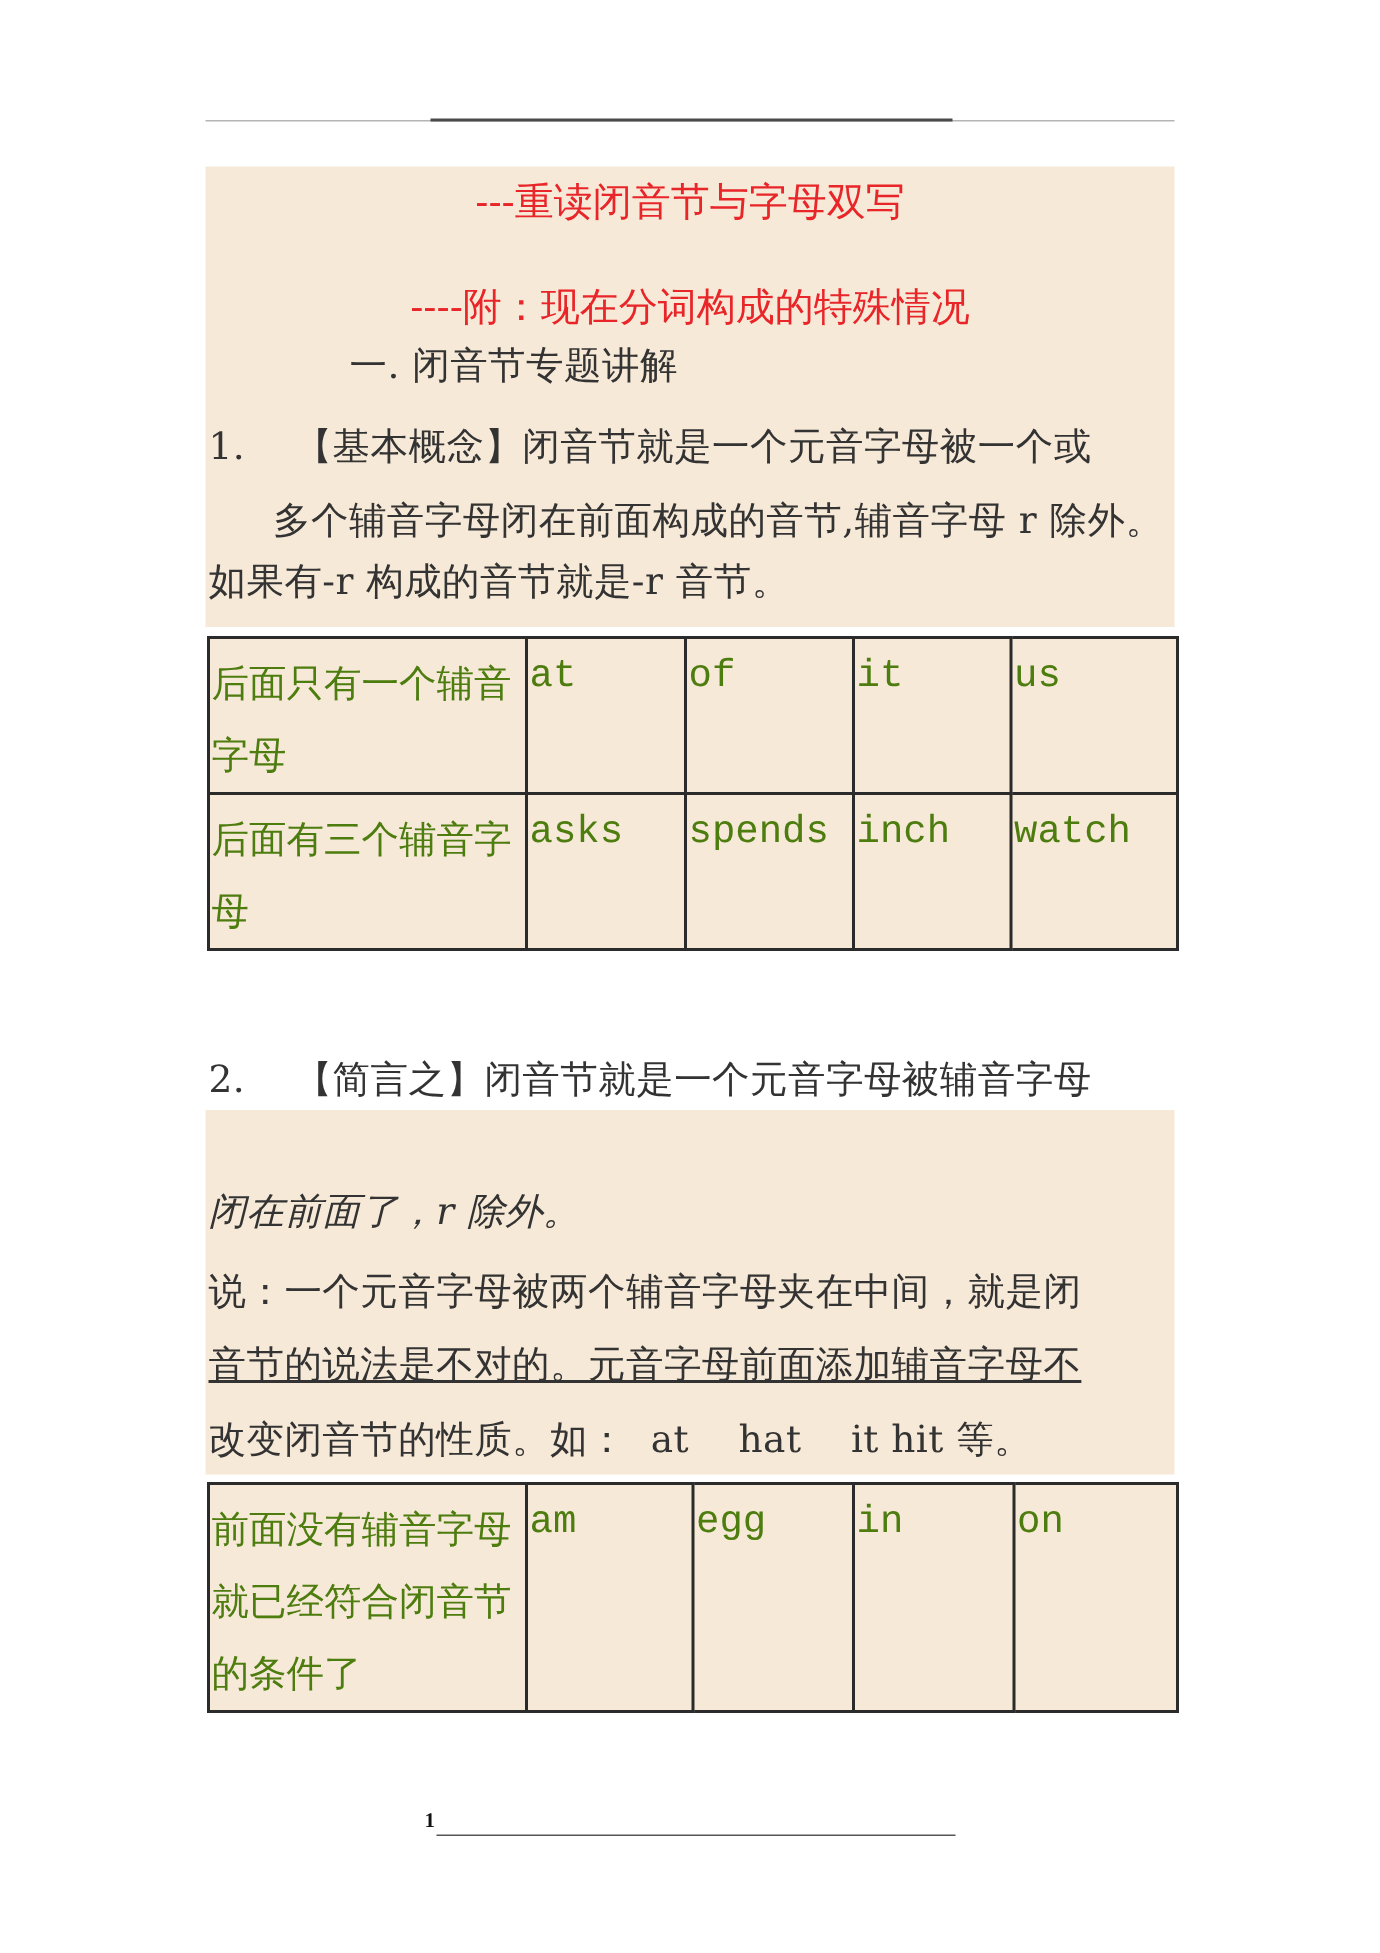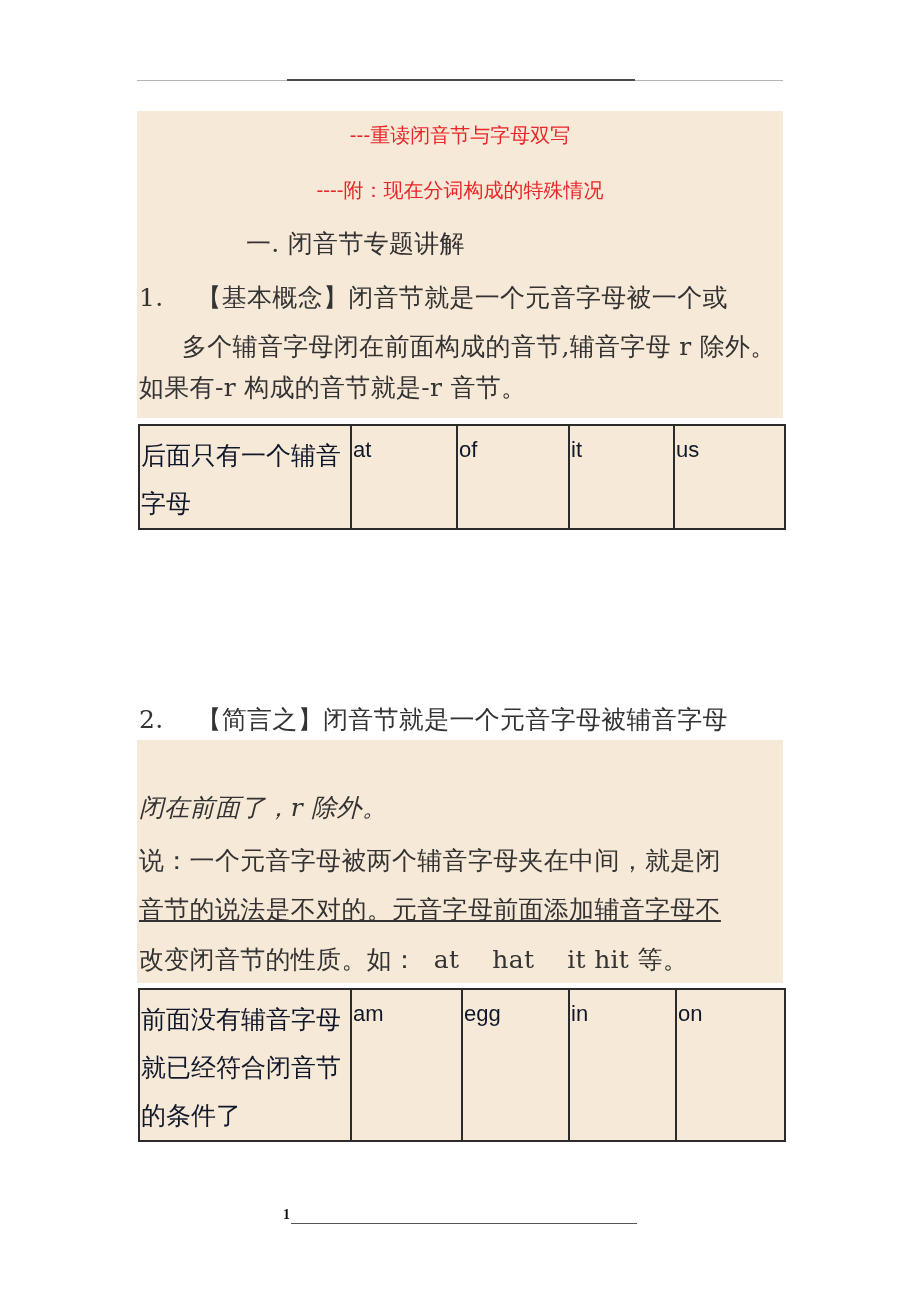--- a/index.html
+++ b/index.html
@@ -2,59 +2,66 @@
 <html><head>
   <meta charset="utf-8">
   <style>
     html, body { margin: 0; padding: 0; background: #ffffff; }
     body { width: 920px; height: 1302px; position: relative; overflow: hidden;
            font-family: "DejaVu Serif", "Liberation Serif", serif; color: #333333; }
     .header-rule { position: absolute; left: 137px; top: 80px; width: 646px; height: 1px; background: #b5b5b5; }
     .header-rule-dark { position: absolute; left: 287px; top: 79px; width: 348px; height: 2px; background: #4a4a4a; }
     .beige { position: absolute; left: 137px; width: 646px; background: #f7e9d7; }
     .line { position: absolute; left: 139px; white-space: nowrap; font-size: 25px; line-height: 32px; letter-spacing: 0.3px; }
-    .title { position: absolute; left: 137px; width: 646px; text-align: center; color: #e8262a; font-size: 20px; line-height: 34px; white-space: nowrap; }
+    .title { position: absolute; left: 137px; width: 646px; text-align: center; color: #e8262a; font-size: 26px; line-height: 34px; white-space: nowrap; }
     table.grid { position: absolute; border-collapse: collapse; background: #f7e9d7; table-layout: fixed; }
-    table.grid td { border: 2px solid #2b2b2b; vertical-align: top; padding: 6px 0 0 1px; font-size: 25px; line-height: 48px; color: #0f172a; overflow: hidden; }
-    table.grid td.w { font-family: Liberation Sans, sans-serif; font-size: 22px; line-height: 36px; padding-top: 6px; }
+    table.grid td { border: 2px solid #2b2b2b; vertical-align: top; padding: 6px 0 0 1px; font-size: 25px; line-height: 48px; color: #4d7c0f; overflow: hidden; }
+    table.grid td.w { font-family: Liberation Mono, monospace; font-size: 26px; line-height: 36px; padding-top: 6px; }
     .footer-num { position: absolute; left: 283px; top: 1207px; font-size: 14px; font-weight: bold; color: #111; font-family: "Liberation Serif", serif; }
     .footer-rule { position: absolute; left: 291px; top: 1223px; width: 346px; height: 1px; background: #555; }
   </style>
 </head>
 <body>
 
 <div>
   <div class="header-rule"></div>
   <div class="header-rule-dark"></div>
 </div>
 
 <div class="beige" style="top:111px;height:307px;"></div>
 <div class="title" style="top:118px;">---重读闭音节与字母双写</div>
-<div class="title" style="top:173px;">----附：现在分词构成的特殊情况</div>
-<div class="line" style="left:246px;top:228px;">一. 闭音节专题讲解</div>
+<div class="title" style="top:188px;">----附：现在分词构成的特殊情况</div>
+<div class="line" style="left:233px;top:228px;">一. 闭音节专题讲解</div>
 
 <div class="line" style="top:282px;">1.&nbsp;&nbsp;&nbsp;&nbsp;【基本概念】闭音节就是一个元音字母被一个或</div>
 <div class="line" style="top:331px;margin-left:43px;">多个辅音字母闭在前面构成的音节,辅音字母 r 除外。</div>
 <div class="line" style="top:372px;">如果有-r 构成的音节就是-r 音节。</div>
 
 <table class="grid" style="left:138px;top:424px;width:646px;">
   <colgroup>
     <col style="width:212px">
       <col style="width:106px">
       <col style="width:112px">
       <col style="width:105px">
       <col style="width:111px">
   </colgroup>
   <tbody>
       <tr style="height:103px">
     <td>后面只有一个辅音字母</td>
     <td class="w">at</td>
     <td class="w">of</td>
     <td class="w">it</td>
     <td class="w">us</td>
+  </tr>
+  <tr style="height:104px">
+    <td>后面有三个辅音字母</td>
+    <td class="w">asks</td>
+    <td class="w">spends</td>
+    <td class="w">inch</td>
+    <td class="w">watch</td>
   </tr>
 </tbody>
   </table>
 
 <div class="beige" style="top:740px;height:243px;"></div>
 <div class="line" style="top:704px;">2.&nbsp;&nbsp;&nbsp;&nbsp;【简言之】闭音节就是一个元音字母被辅音字母</div>
 <div class="line" style="top:792px;font-style:italic;">闭在前面了，r 除外。</div>
 <div class="line" style="top:845px;text-align:right;">说：一个元音字母被两个辅音字母夹在中间，就是闭</div>
 <div class="line" style="top:894px;text-decoration:underline;">音节的说法是不对的。元音字母前面添加辅音字母不</div>
 <div class="line" style="top:944px;">改变闭音节的性质。如：&nbsp;&nbsp;at&nbsp;&nbsp;&nbsp;&nbsp;hat&nbsp;&nbsp;&nbsp;&nbsp;it hit 等。</div>

